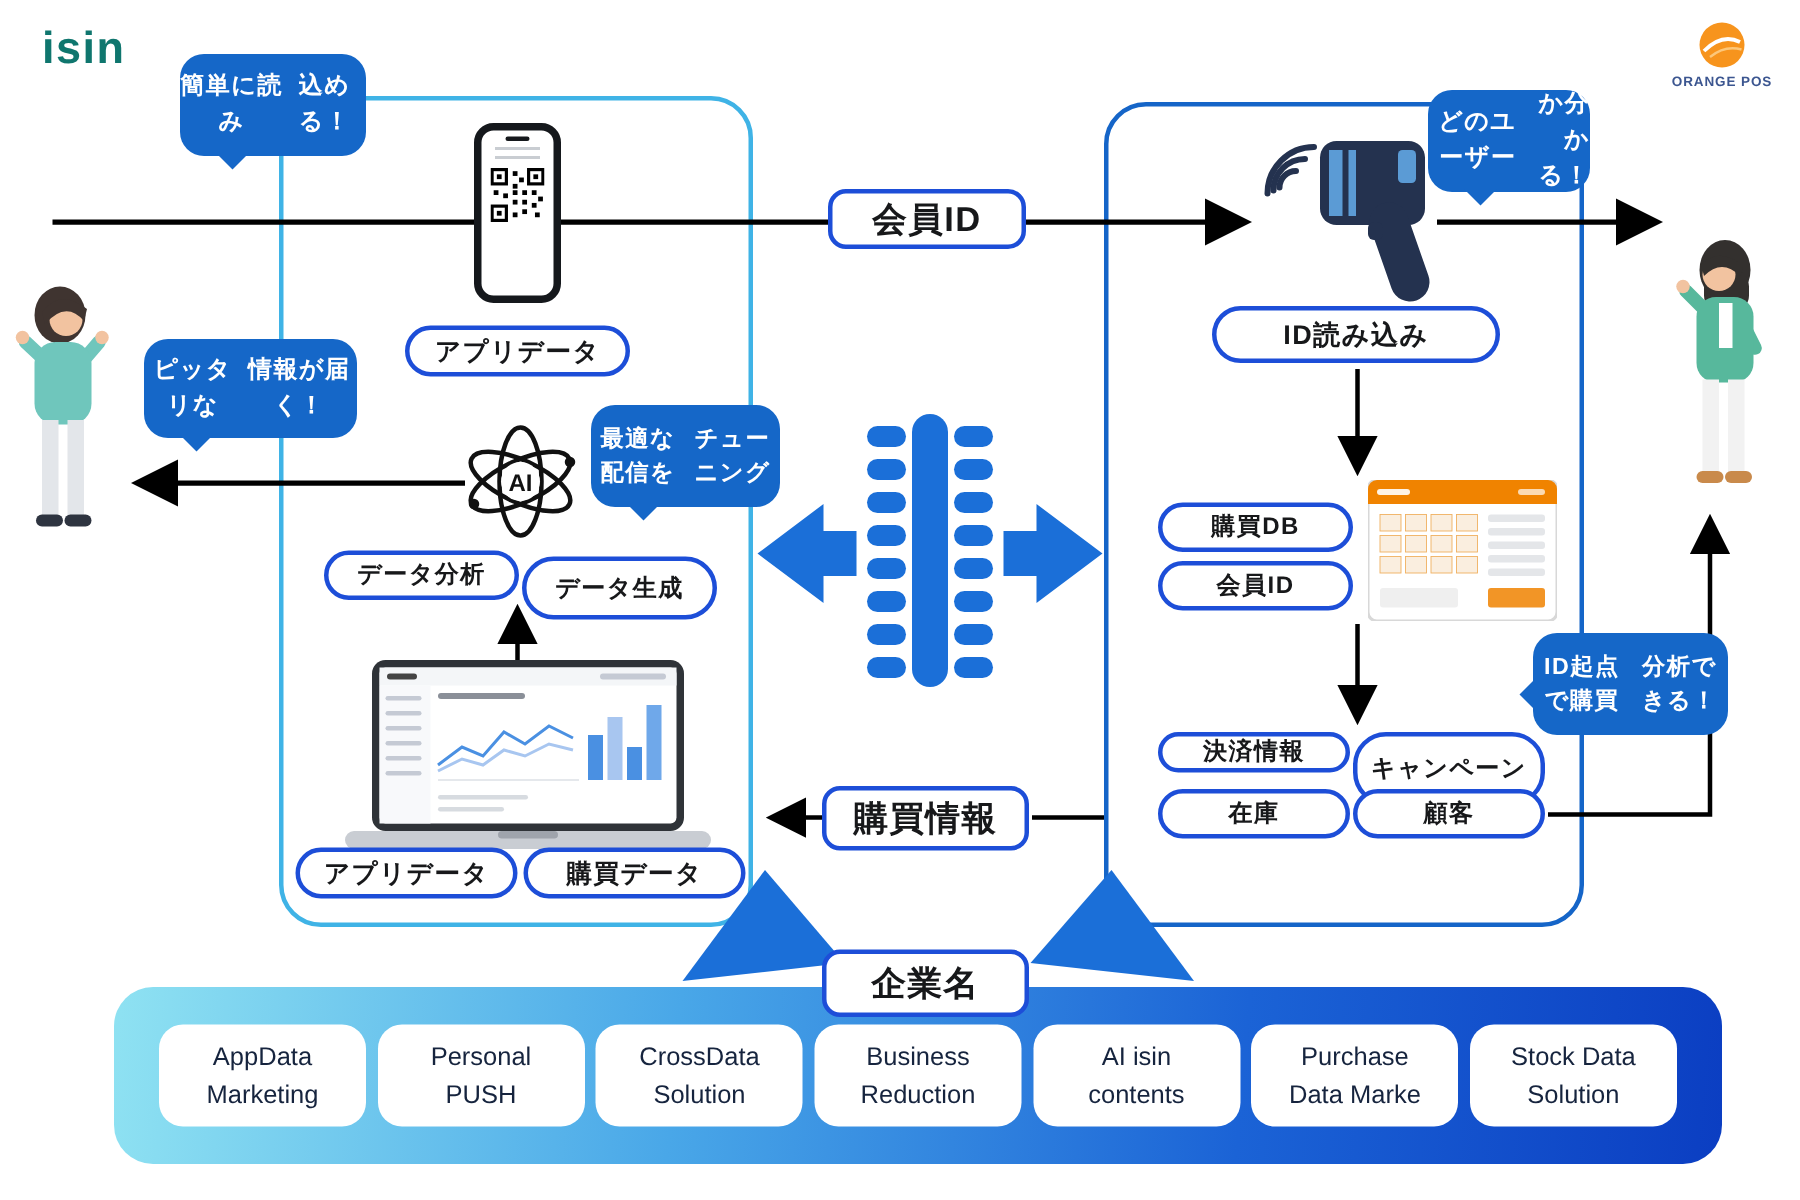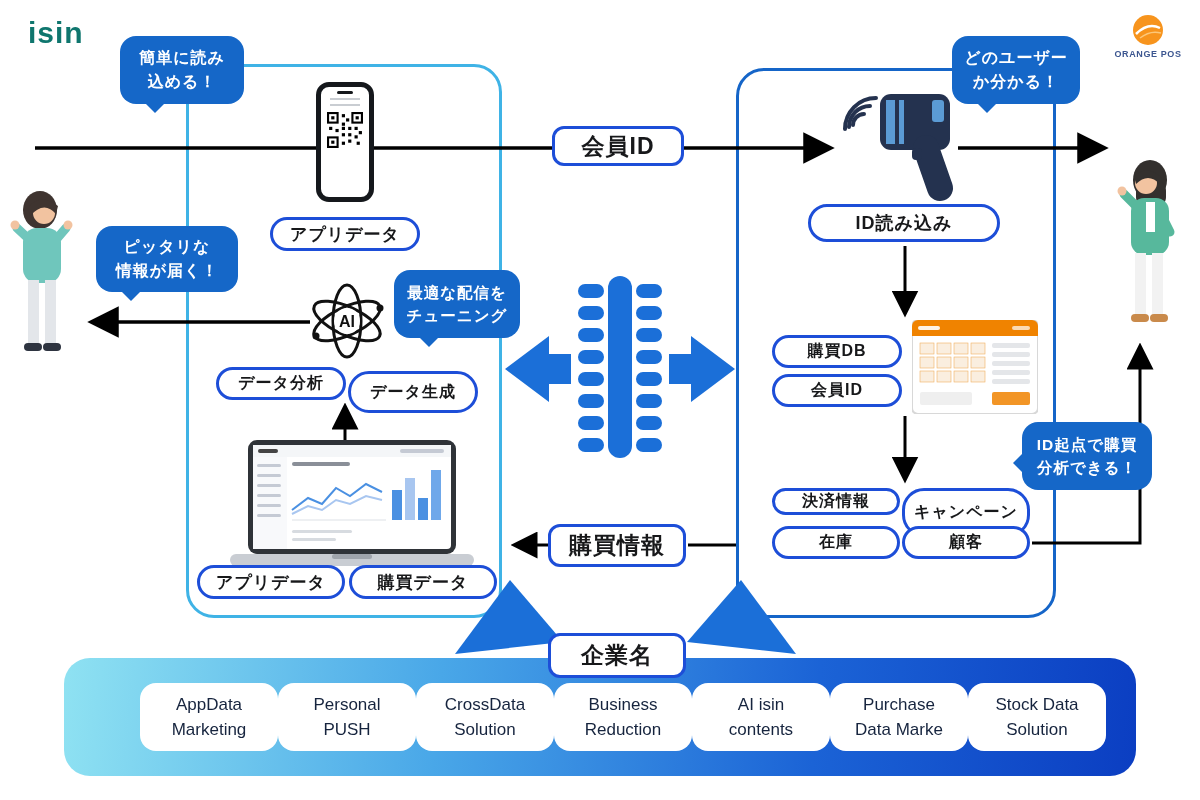--- a/index.html
+++ b/index.html
@@ -22,21 +22,21 @@
     position:absolute; z-index:3; background:#fff; border:3px solid #1d4ed8;
     border-radius:22px; display:flex; align-items:center; justify-content:center;
     color:#17181A; font-weight:600; font-size:17px; letter-spacing:1px; white-space:nowrap;
   }
   .pill.sm { font-size:16px; }
   .pill.lg { border-radius:12px; font-size:23px; font-weight:700; }
 
   
   .bubble {
     position:absolute; z-index:4; background:#1567C8; color:#fff; border-radius:16px;
-    display:flex; flex-direction:column; align-items:center; justify-content:center;
+    display:flex; flex-direction:row; align-items:center; justify-content:center;
     font-weight:700; font-size:16px; line-height:1.5; text-align:center; letter-spacing:1px;
   }
   .bubble::after { content:""; position:absolute; width:0; height:0; border:11px solid transparent; }
   .tail-b::after { bottom:-20px; left:24px; border-top-color:#1567C8; }
   .tail-l::after { left:-20px; bottom:16px; border-right-color:#1567C8; }
 
   
   .isin-logo { position:absolute; left:28px; top:16px; z-index:5; font-size:30px; font-weight:800; color:#0f766e; letter-spacing:1px; }
   .orangepos { position:absolute; left:1102px; top:14px; z-index:5; width:92px; display:flex; flex-direction:column; align-items:center; gap:3px; }
   .op-text { font-size:9px; font-weight:700; color:#3C5690; letter-spacing:0.6px; }
@@ -47,24 +47,24 @@
   .phone {
     position:absolute; left:316px; top:82px; z-index:3; width:58px; height:120px;
     border:5px solid #15181C; border-radius:13px; background:#fff;
     display:flex; flex-direction:column; align-items:center;
   }
   .phone .speaker { width:16px; height:3px; border-radius:2px; background:#15181C; margin-top:4px; }
   .phone .tline { width:30px; height:2px; background:#C9CDD2; margin-top:4px; }
 
   
   .bottom-bar {
-    position:absolute; left:64px; top:658px; z-index:1; width:1072px; height:118px;
+    position:absolute; left:76px; top:658px; z-index:1; width:1072px; height:118px;
     border-radius:26px; padding:0 30px;
     background:linear-gradient(95deg,#8FE2F2 0%,#49A7E8 35%,#1B63D6 70%,#0B3EC2 100%);
-    display:flex; align-items:center; justify-content:flex-end;
+    display:flex; align-items:center; justify-content:space-between;
   }
   .service-card {
     width:138px; height:68px; background:#fff; border-radius:16px;
     display:flex; flex-direction:column; align-items:center; justify-content:center;
     font-size:17px; color:#16243E; font-weight:500; line-height:1.5; text-align:center;
   }
 </style>
 </head>
 <body>
 
@@ -317,21 +317,21 @@
     <rect x="33" y="103" width="11" height="62" fill="#F2F2F2"></rect>
     <rect x="50" y="103" width="11" height="62" fill="#F2F2F2"></rect>
     <rect x="29" y="164" width="18" height="8" rx="4" fill="#C98A4B"></rect>
     <rect x="48" y="164" width="18" height="8" rx="4" fill="#C98A4B"></rect>
   </svg>
 
   <div class="bubble tail-b" style="left:120px; top:36px; width:124px; height:68px;">
     <span>簡単に読み</span>
     <span>込める！</span>
   </div>
-  <div class="bubble tail-b" style="left:952px; top:36px; width:128px; height:68px;">
+  <div class="bubble tail-b" style="left:952px; top:60px; width:108px; height:68px;text-align:right;">
     <span>どのユーザー</span>
     <span>か分かる！</span>
   </div>
   <div class="bubble tail-b" style="left:96px; top:226px; width:142px; height:66px;">
     <span>ピッタリな</span>
     <span>情報が届く！</span>
   </div>
   <div class="bubble tail-b" style="left:394px; top:270px; width:126px; height:68px; font-size:15.5px;">
     <span>最適な配信を</span>
     <span>チューニング</span>

